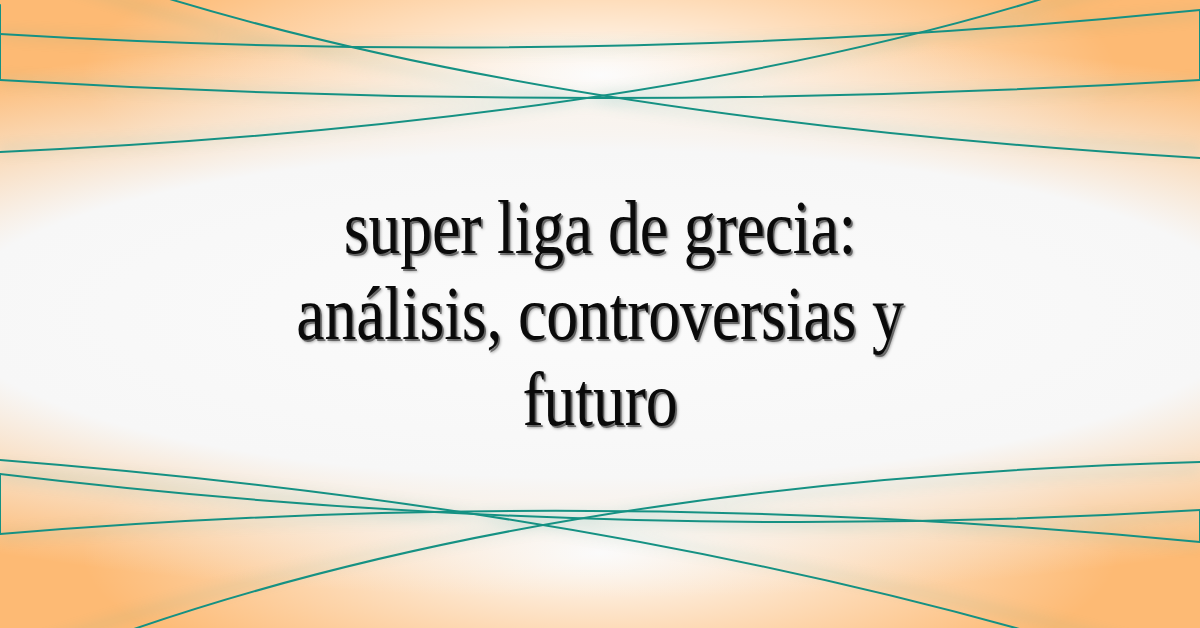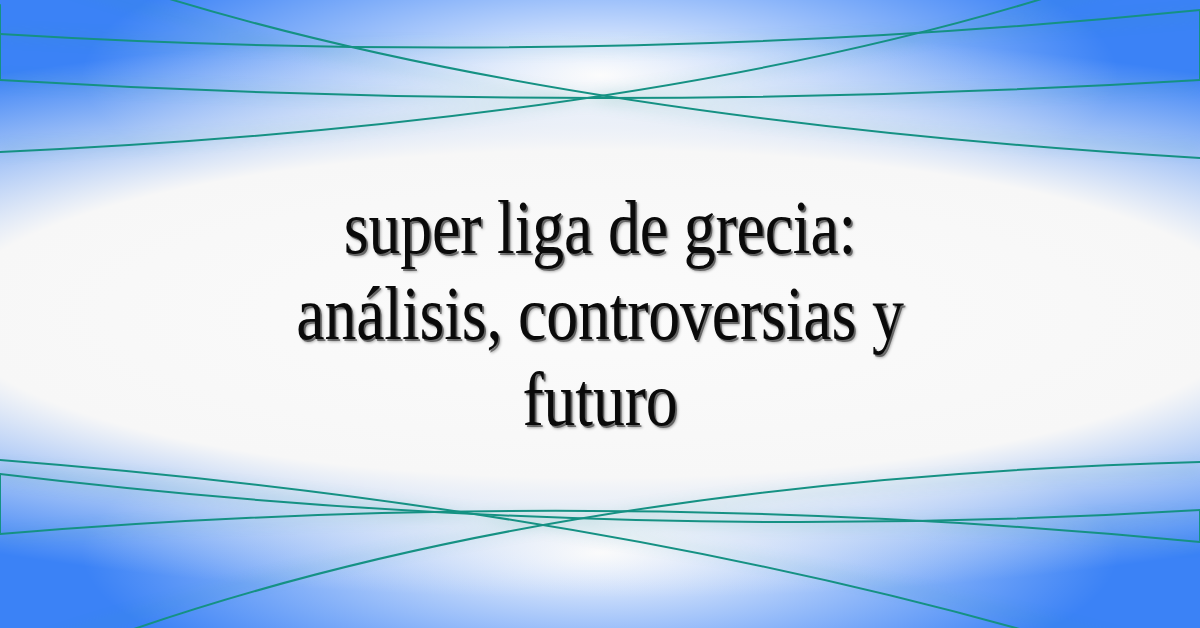--- a/index.html
+++ b/index.html
@@ -11,21 +11,21 @@
     height: 628px;
     overflow: hidden;
     background: #f5f5f5;
     font-family: "Liberation Serif", "DejaVu Serif", serif;
   }
 
   #card {
     position: relative;
     width: 1200px;
     height: 628px;
-    background: #3b82f6;
+    background: #fdba74;
     overflow: hidden;
   }
 
   
   #bg-wash {
     position: absolute;
     inset: 0;
     background:
       radial-gradient(120% 58% at 50% 50%, #fbfbfb 0%, #f7f7f7 45%, rgba(244,244,244,0) 78%),
       radial-gradient(60% 34% at 50% 12%, #ffffff 0%, rgba(255,255,255,0) 72%),

